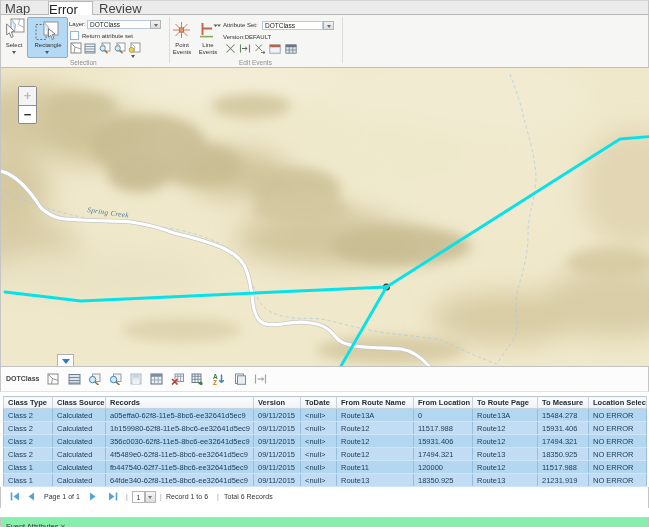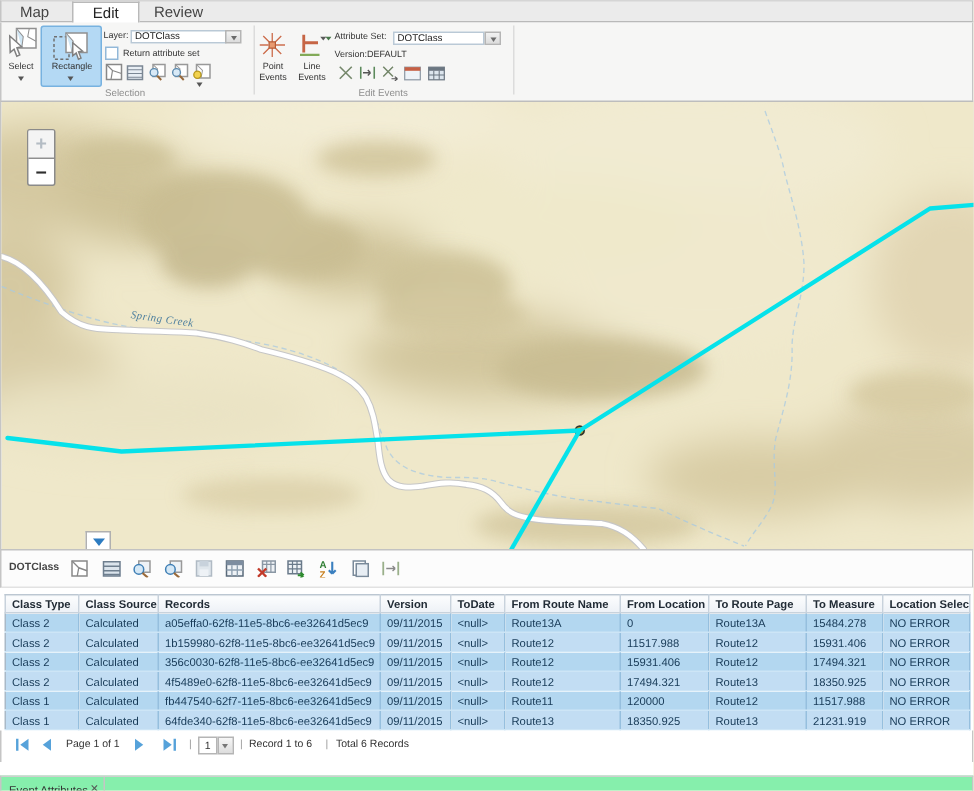--- a/index.html
+++ b/index.html
@@ -1,19 +1,19 @@
 <!DOCTYPE html>
 <html><head><meta charset="utf-8"><style>
 *{margin:0;padding:0;box-sizing:border-box}
 html,body{width:649px;height:527px;overflow:hidden}
 body{font-family:"Liberation Sans",sans-serif;position:relative;background:#fff;-webkit-font-smoothing:antialiased}
 .abs{position:absolute}
 
 #tabbar{left:0;top:0;width:649px;height:15px;background:#ebebeb;border-bottom:1px solid #b9b9b9;border-top:1px solid #d5d5d5;border-left:1px solid #c5c5c5;border-right:1px solid #c5c5c5}
-.tab{position:absolute;top:0;height:15px;font-size:10px;color:#444;text-align:center;line-height:15px}
+.tab{position:absolute;top:0;height:15px;font-size:13px;color:#444;line-height:15px}
 #tab-edit{left:47px;width:45px;background:#fff;border:1px solid #b9b9b9;border-bottom:none;height:15px;color:#222}
 
 #ribbon{left:0;top:15px;width:649px;height:53px;background:#f6f6f5;border-bottom:1px solid #bdbdbd;border-left:1px solid #c5c5c5;border-right:1px solid #c5c5c5}
 .grouplabel{position:absolute;font-size:6.5px;color:#8f8f8f}
 .gsep{position:absolute;top:2px;width:1px;height:46px;background:#dcdcdc}
 .btnlabel{position:absolute;font-size:6px;color:#333;text-align:center;line-height:7px}
 .downarr{position:absolute;width:0;height:0;border-left:2.5px solid transparent;border-right:2.5px solid transparent;border-top:3px solid #555}
 #btn-rect{left:26px;top:2px;width:41px;height:41px;background:#b4d9f4;border:1px solid #77b2e0;border-radius:2px}
 .rlabel{position:absolute;font-size:6px;color:#333}
 .combo{position:absolute;background:#fff;border:1px solid #bac9d6;height:9px}
@@ -42,21 +42,21 @@
 #pager span{position:absolute;top:6px}
 .parr{position:absolute;top:5px}
 
 #btabs{left:0;top:517px;width:649px;height:19px;background:#86efac;border-top:1px solid #cfcfcf;border-bottom:1px solid #a8a8a8;border-left:1px solid #c5c5c5;border-right:1px solid #c5c5c5}
 #btab1{position:absolute;left:0;top:0;width:69px;height:18px;border-right:1px solid #c5c5c5;font-size:7.5px;color:#333;line-height:17px;padding-left:5px}
 #btab1 .x{position:absolute;left:59px;top:0px;color:#555;font-size:7px}
 </style></head><body>
 
 <div id="tabbar" class="abs">
   <div class="tab" style="left:4px;width:36px">Map</div>
-  <div class="tab" id="tab-edit">Edit</div>
+  <div class="tab" id="tab-edit">Error</div>
   <div class="tab" style="left:98px;width:40px">Review</div>
 </div>
 
 <div id="ribbon" class="abs">
 
   <svg class="abs" style="left:4px;top:3px" width="20" height="23" viewBox="0 0 20 23">
     <rect x="6" y="1" width="13" height="13" fill="#fff" stroke="#909090"></rect>
     <path d="M6 1 L10.5 6.5 L9.5 14" fill="#cfe6f5" stroke="#909090" stroke-width=".7"></path>
     <path d="M14.5 1 L13.5 6.5 L19 9.5" fill="none" stroke="#909090" stroke-width=".7"></path>
     <path d="M1.5 6 L9.5 13.2 L6.3 13.9 L8.2 18.6 L6.2 19.5 L4.4 14.8 L1.8 16.9 Z" fill="#fdfdfd" stroke="#808080"></path>

